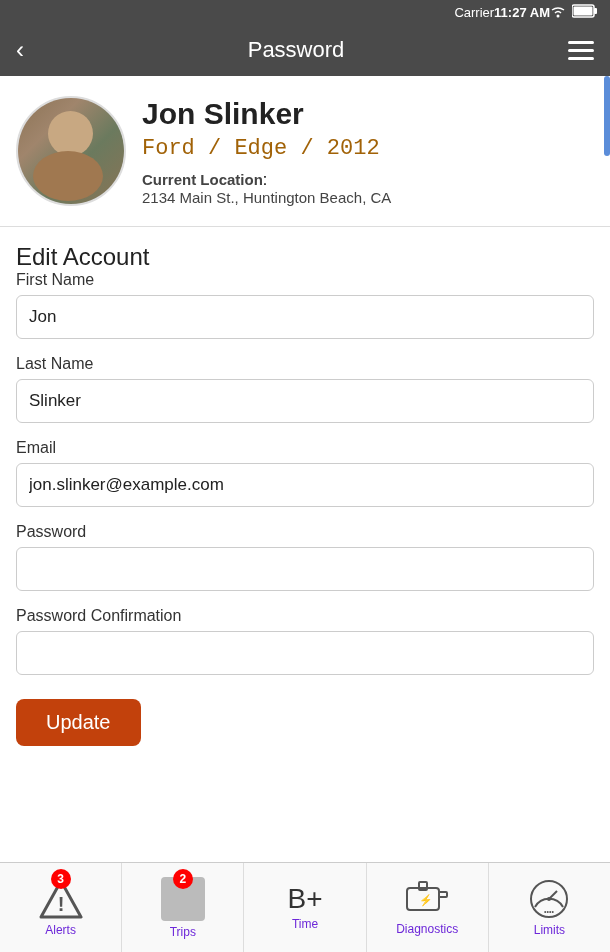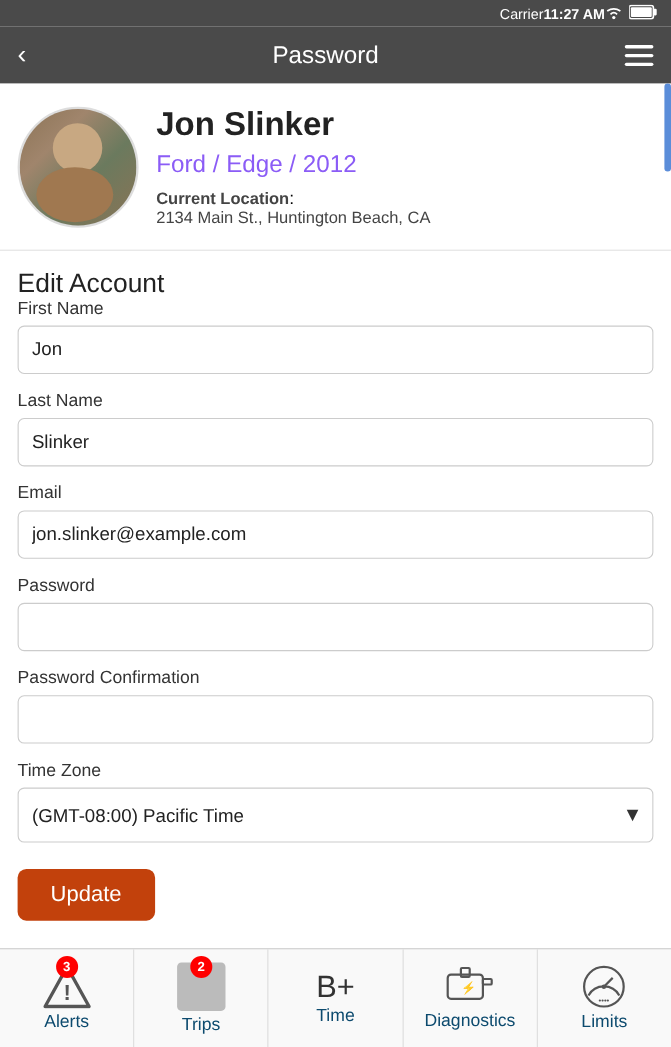--- a/index.html
+++ b/index.html
@@ -125,22 +125,23 @@
     }
     .profile-info { flex: 1; }
     .profile-name {
       font-size: 30px;
       font-weight: 600;
       color: #222;
       line-height: 1.2;
     }
     .profile-vehicle {
       font-size: 22px;
-      color: #8b5cf6;
+      color: #a16207;
       margin-top: 4px;
+      font-family: Liberation Mono, monospace;
     }
     .profile-location-label {
       font-size: 15px;
       font-weight: 600;
       color: #444;
       margin-top: 10px;
     }
     .profile-location {
       font-size: 15px;
       color: #444;
@@ -239,22 +240,22 @@
       justify-content: center;
       gap: 4px;
       cursor: pointer;
       position: relative;
       padding: 8px 4px;
     }
     .nav-item + .nav-item {
       border-left: 1px solid #ddd;
     }
     .nav-label {
-      font-size: 16px;
-      color: #0c4a6e;
+      font-size: 12px;
+      color: #6d28d9;
     }
     .nav-badge {
       position: absolute;
       top: 6px;
       right: 50%;
       transform: translateX(10px);
       background: red;
       color: white;
       font-size: 12px;
       font-weight: 700;
@@ -367,29 +368,20 @@
   <div class="form-group">
     <label class="form-label">Password</label>
     <input class="form-input" type="password" style="">
   </div>
 
   <div class="form-group">
     <label class="form-label">Password Confirmation</label>
     <input class="form-input" type="password" style="">
   </div>
 
-  <div class="form-group">
-    <label class="form-label">Time Zone</label>
-    <div class="form-select-wrapper">
-      <select class="form-select">
-        <option>(GMT-08:00) Pacific Time</option>
-      </select>
-      <span class="select-arrow">▼</span>
-    </div>
-  </div>
 
   <button class="update-btn">Update</button>
 </div>
 
 <div class="bottom-nav">
 
   <div class="nav-item">
     <div class="nav-badge">3</div>
     <svg class="icon-alert" viewBox="0 0 44 40">
       <polygon points="22,2 42,38 2,38" stroke="#555" stroke-width="3" fill="none" stroke-linejoin="round"></polygon>

